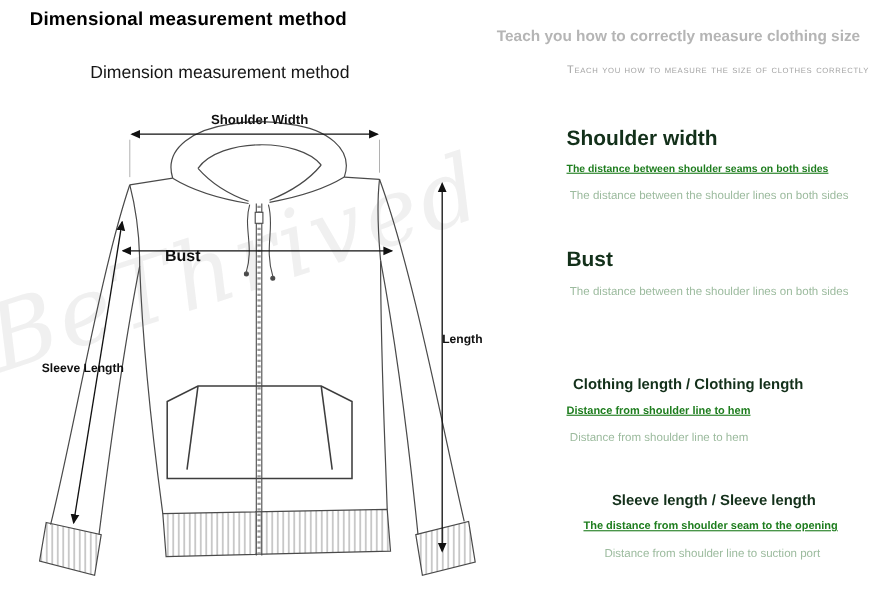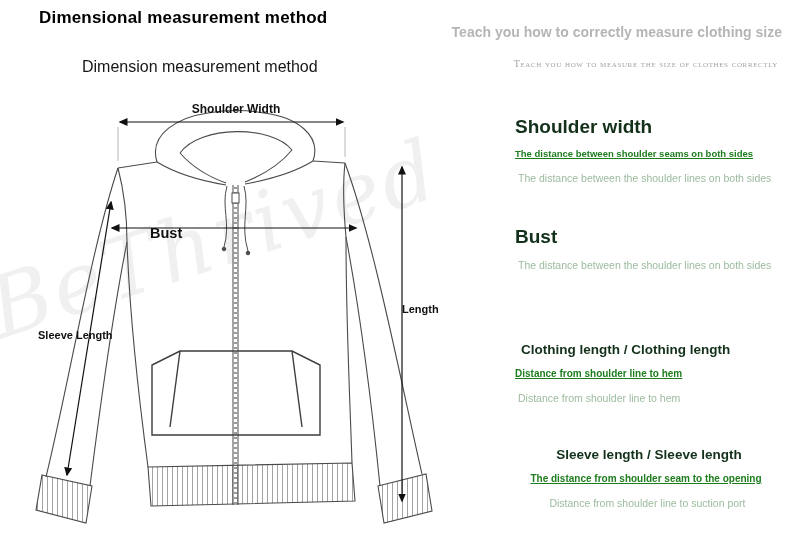--- a/index.html
+++ b/index.html
@@ -1,24 +1,24 @@
 <!DOCTYPE html>
 <html><head>
 <meta charset="utf-8">
 <style>
   html,body{margin:0;padding:0;background:#fff;}
   #page{position:relative;width:790px;height:554px;background:#ffffff;overflow:hidden;
         font-family:"Liberation Sans",sans-serif;color:#111;}
 
   
-  .title-main{position:absolute;left:39px;top:8px;font-size:17px;font-weight:800;color:#000;letter-spacing:.2px;}
+  .title-main{position:absolute;left:27px;top:8px;font-size:17px;font-weight:800;color:#000;letter-spacing:.2px;}
   .title-secondary{position:absolute;left:42px;top:58px;font-size:16px;font-weight:500;color:#161616;margin-left:40px;}
   .tagline{position:absolute;right:8px;top:24px;font-size:14px;font-weight:700;color:#b5b5b5;}
-  .tagline-sub{position:absolute;right:12px;top:58px;font-size:10px;color:#a3a3a3;
-               font-variant:small-caps;letter-spacing:.6px;font-family:Liberation Serif, serif;}
+  .tagline-sub{position:absolute;right:0;top:58px;font-size:10px;color:#a3a3a3;
+               font-variant:small-caps;letter-spacing:.6px;}
 
   
   .watermark{position:absolute;left:-20px;top:190px;font-size:84px;color:#e4e4e4;opacity:.55;
              font-family:"DejaVu Serif",serif;font-style:italic;transform:rotate(-18deg);
              letter-spacing:3px;pointer-events:none;white-space:nowrap;}
 
   
   .diagram{position:absolute;left:30px;top:95px;width:440px;height:460px;}
   .measure-label{position:absolute;font-weight:700;color:#101010;white-space:nowrap;}
   .lbl-shoulder{left:170px;top:102px;width:132px;text-align:center;font-size:12px;}

